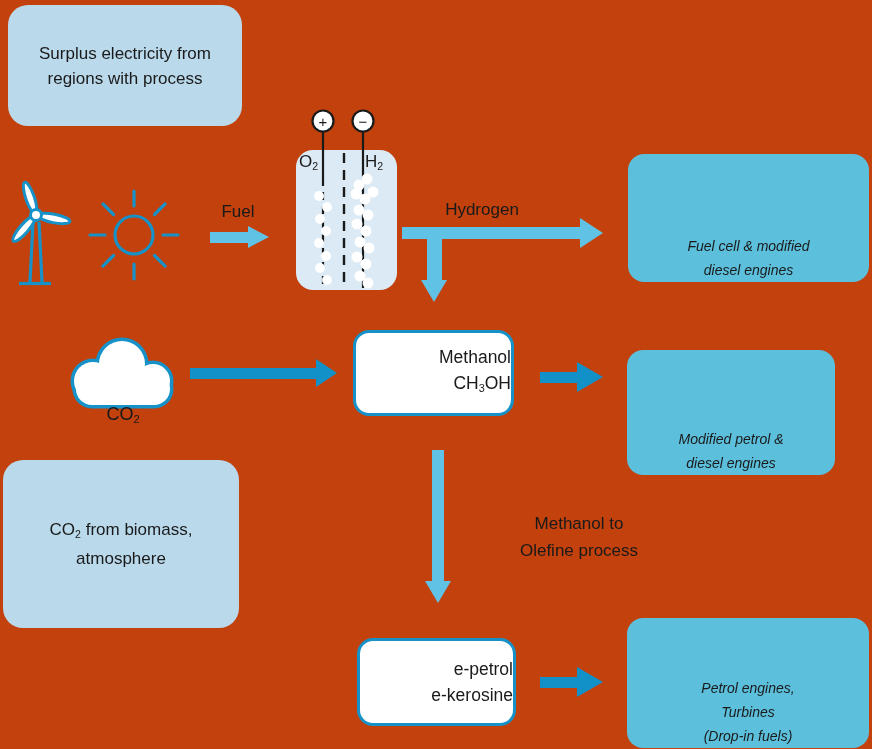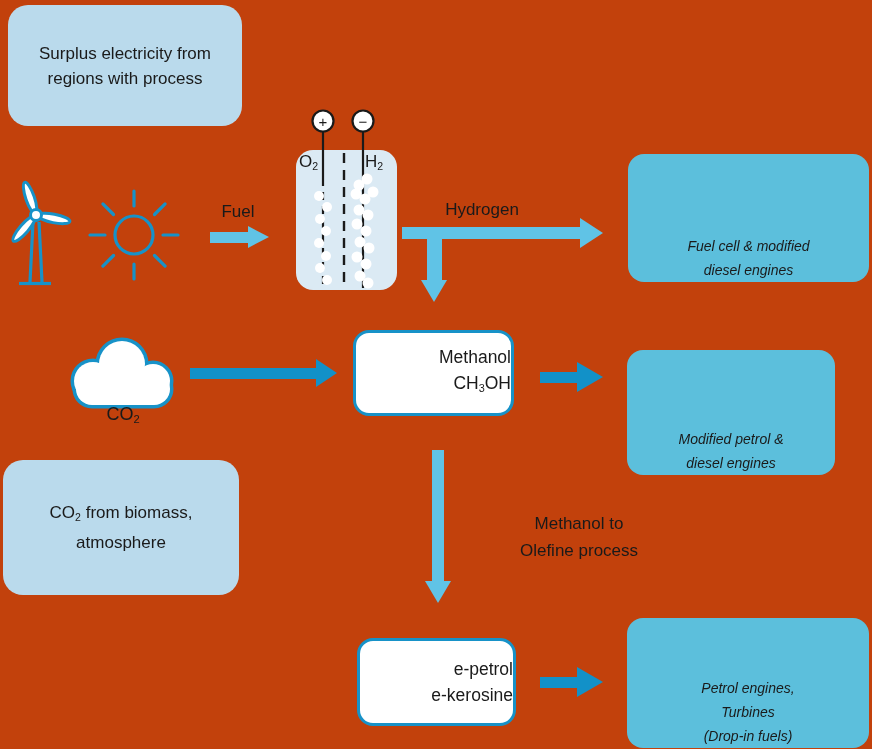--- a/index.html
+++ b/index.html
@@ -153,21 +153,21 @@
   <div class="abs">
     <div class="bar" style="left:540px;top:372px;width:37px;height:11px;background:var(--dark_arrow);"></div>
     <div class="tri" style="left:577px;top:362px;border-top:15.5px solid transparent;border-bottom:15.5px solid transparent;border-left:26px solid var(--dark_arrow);"></div>
   </div>
 
   <div class="abs outbox" style="left:627px;top:310px;width:208px;height:125px;margin-top:40px;">
     <div>Modified petrol &amp;</div>
     <div>diesel engines</div>
   </div>
 
-  <div class="abs note" style="left:3px;top:460px;width:236px;height:135px;">
+  <div class="abs note" style="left:3px;top:460px;width:236px;height:168px;">
     <div><span>CO</span><span class="sub">2</span><span> from biomass,</span></div>
     <div>atmosphere</div>
   </div>
 
   <div class="abs">
     <div class="bar" style="left:432px;top:450px;width:12px;height:131px;background:var(--light_arrow);"></div>
     <div class="tri" style="left:425px;top:581px;border-left:13px solid transparent;border-right:13px solid transparent;border-top:22px solid var(--light_arrow);"></div>
   </div>
   <div class="abs procbox" style="left:357px;top:638px;width:153px;height:82px;">
     <div>e-petrol</div>

